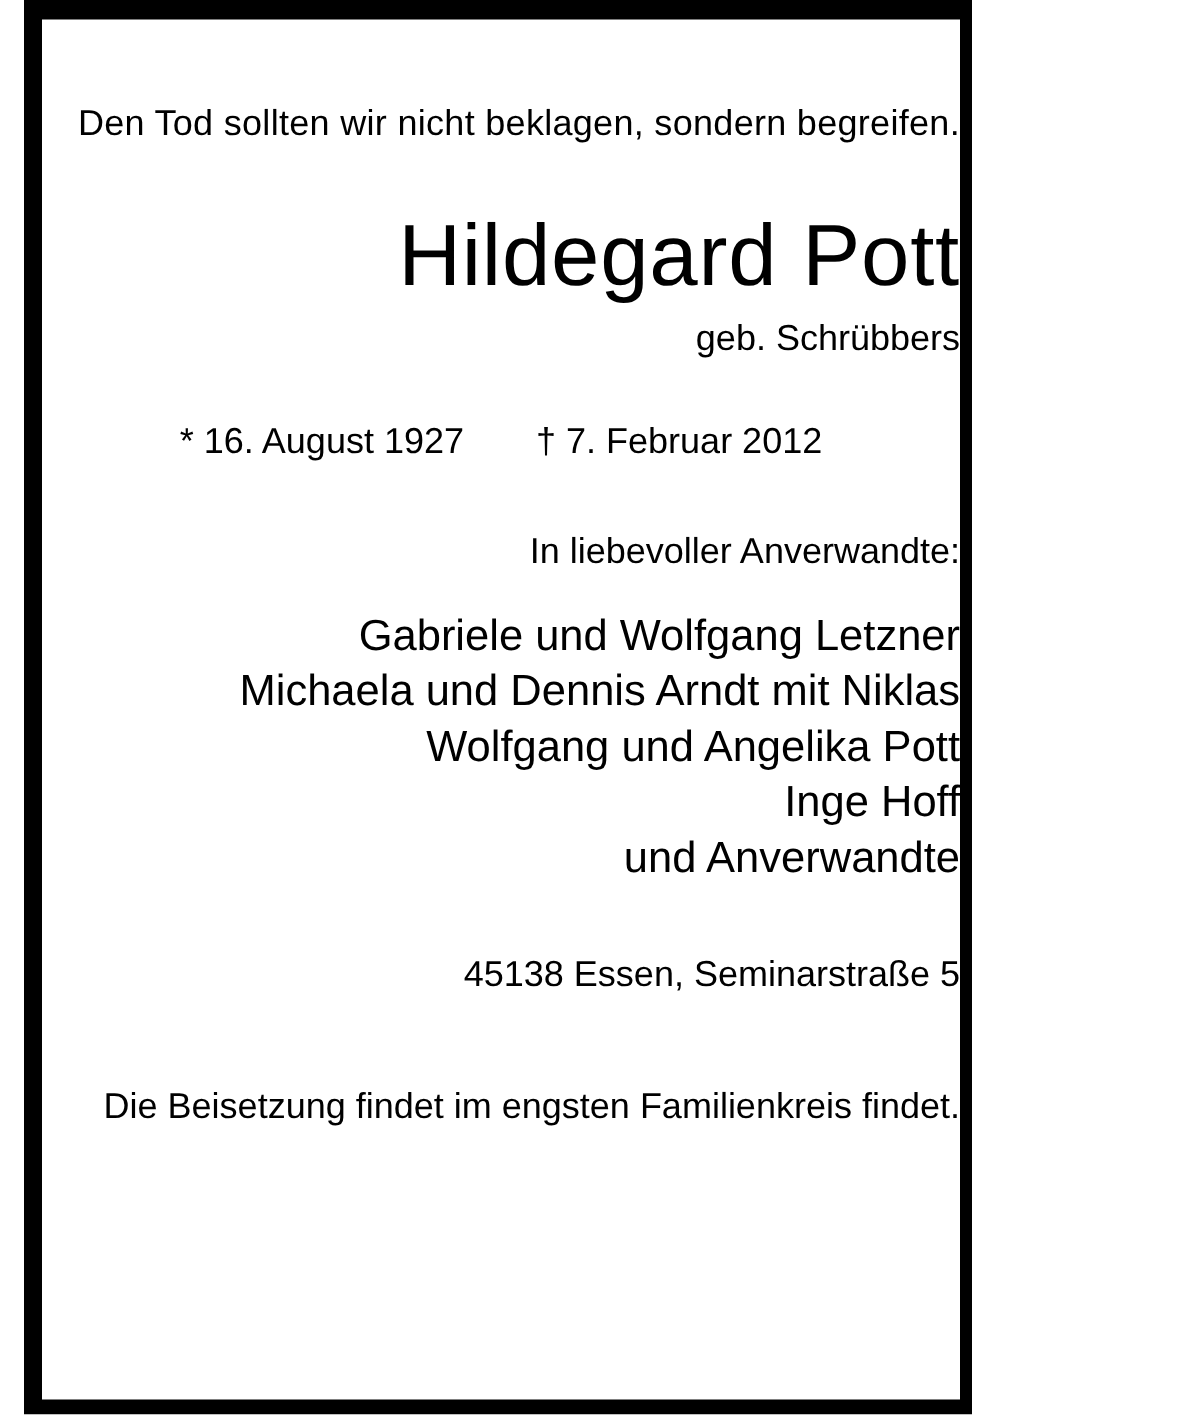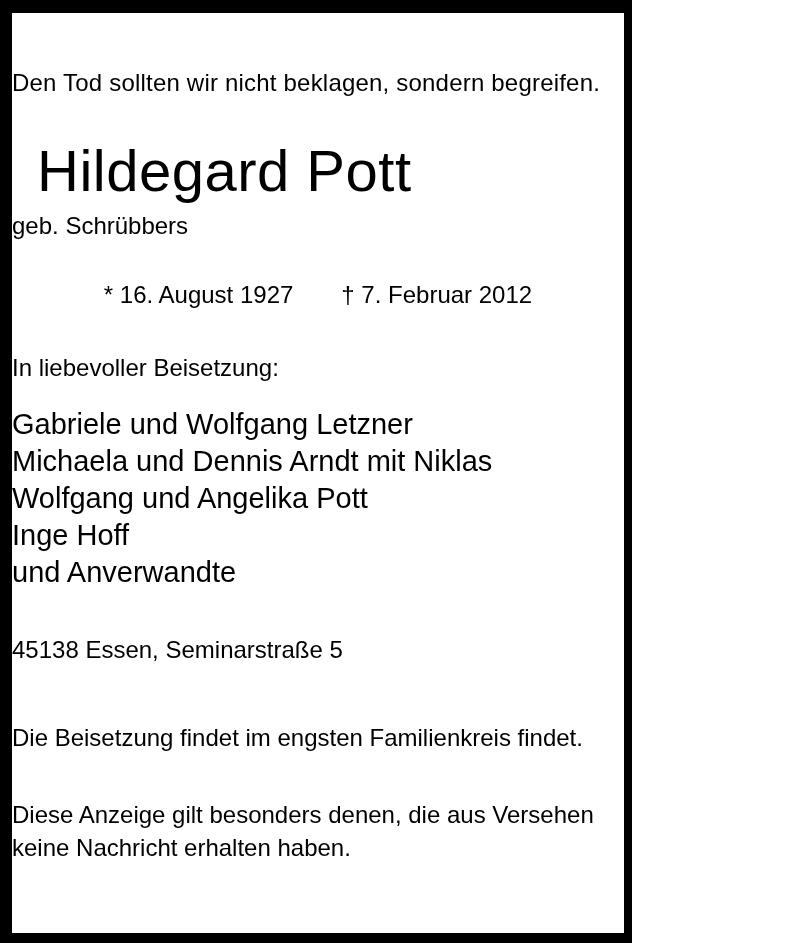--- a/index.html
+++ b/index.html
@@ -10,22 +10,23 @@
     font-family: "Liberation Sans", "DejaVu Sans", sans-serif;
     color: #000000;
   }
   .frame {
     width: 632px;
     height: 943px;
     border-style: solid;
     border-color: #000000;
     border-width: 13px 8px 10px 12px;
     background: #ffffff;
-    text-align: left;
+    text-align: right;
     overflow: hidden;
+    margin-left: 16px;
   }
   .epigraph {
     margin-top: 53px;
     font-size: 24px;
     line-height: 33px;
     letter-spacing: 0.2px;
   }
   .deceased-name {
     margin-top: 40px;
     font-size: 58px;
@@ -84,32 +85,28 @@
 
   <div class="deceased-name">Hildegard Pott</div>
 
   <div class="maiden-name">geb. Schrübbers</div>
 
   <div class="dates-row">
     <span>* 16. August 1927</span>
     <span>† 7. Februar 2012</span>
   </div>
 
-  <div class="memorial-heading">In liebevoller Beisetzung:</div>
+  <div class="memorial-heading">In liebevoller Anverwandte:</div>
 
   <div class="mourners">
     <div>Gabriele und Wolfgang Letzner</div>
     <div>Michaela und Dennis Arndt mit Niklas</div>
     <div>Wolfgang und Angelika Pott</div>
     <div>Inge Hoff</div>
     <div>und Anverwandte</div>
   </div>
 
   <div class="address">45138 Essen, Seminarstraße 5</div>
 
   <div class="funeral-note">Die Beisetzung findet im engsten Familienkreis findet.</div>
 
-  <div class="closing-note">
-    <div>Diese Anzeige gilt besonders denen, die aus Versehen</div>
-    <div>keine Nachricht erhalten haben.</div>
-  </div>
 
 </div>
 
 </body></html>

